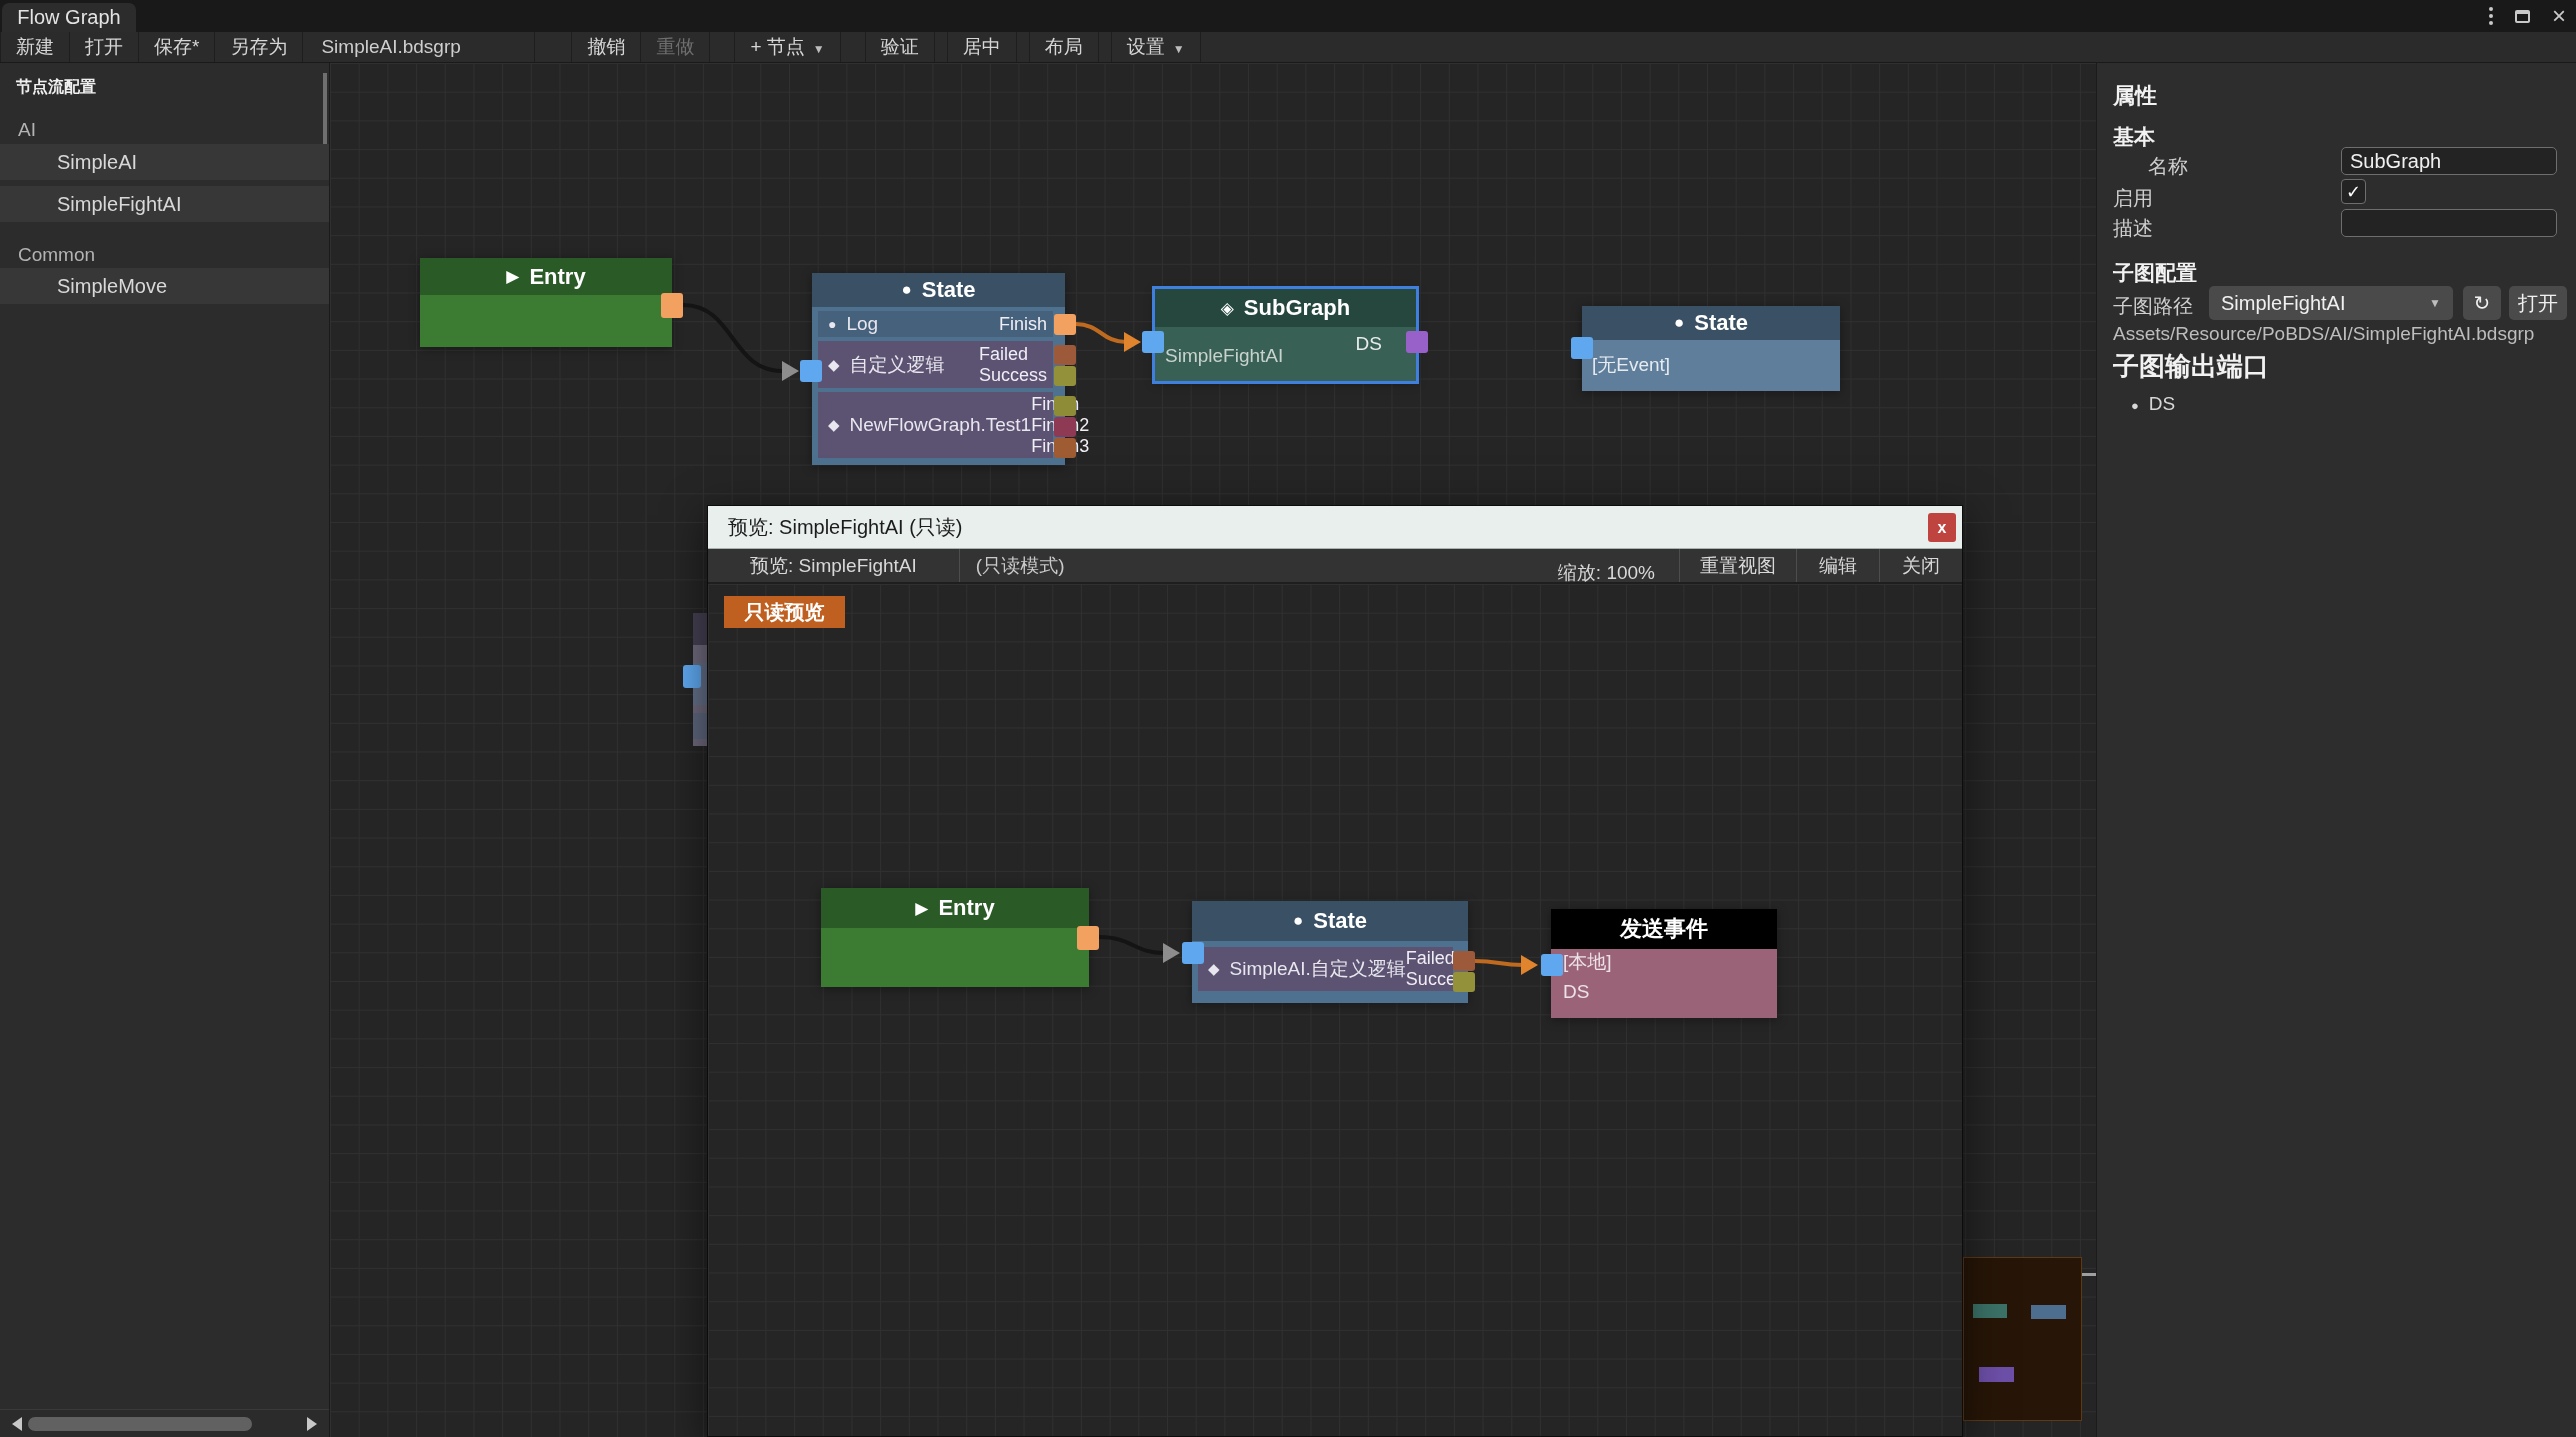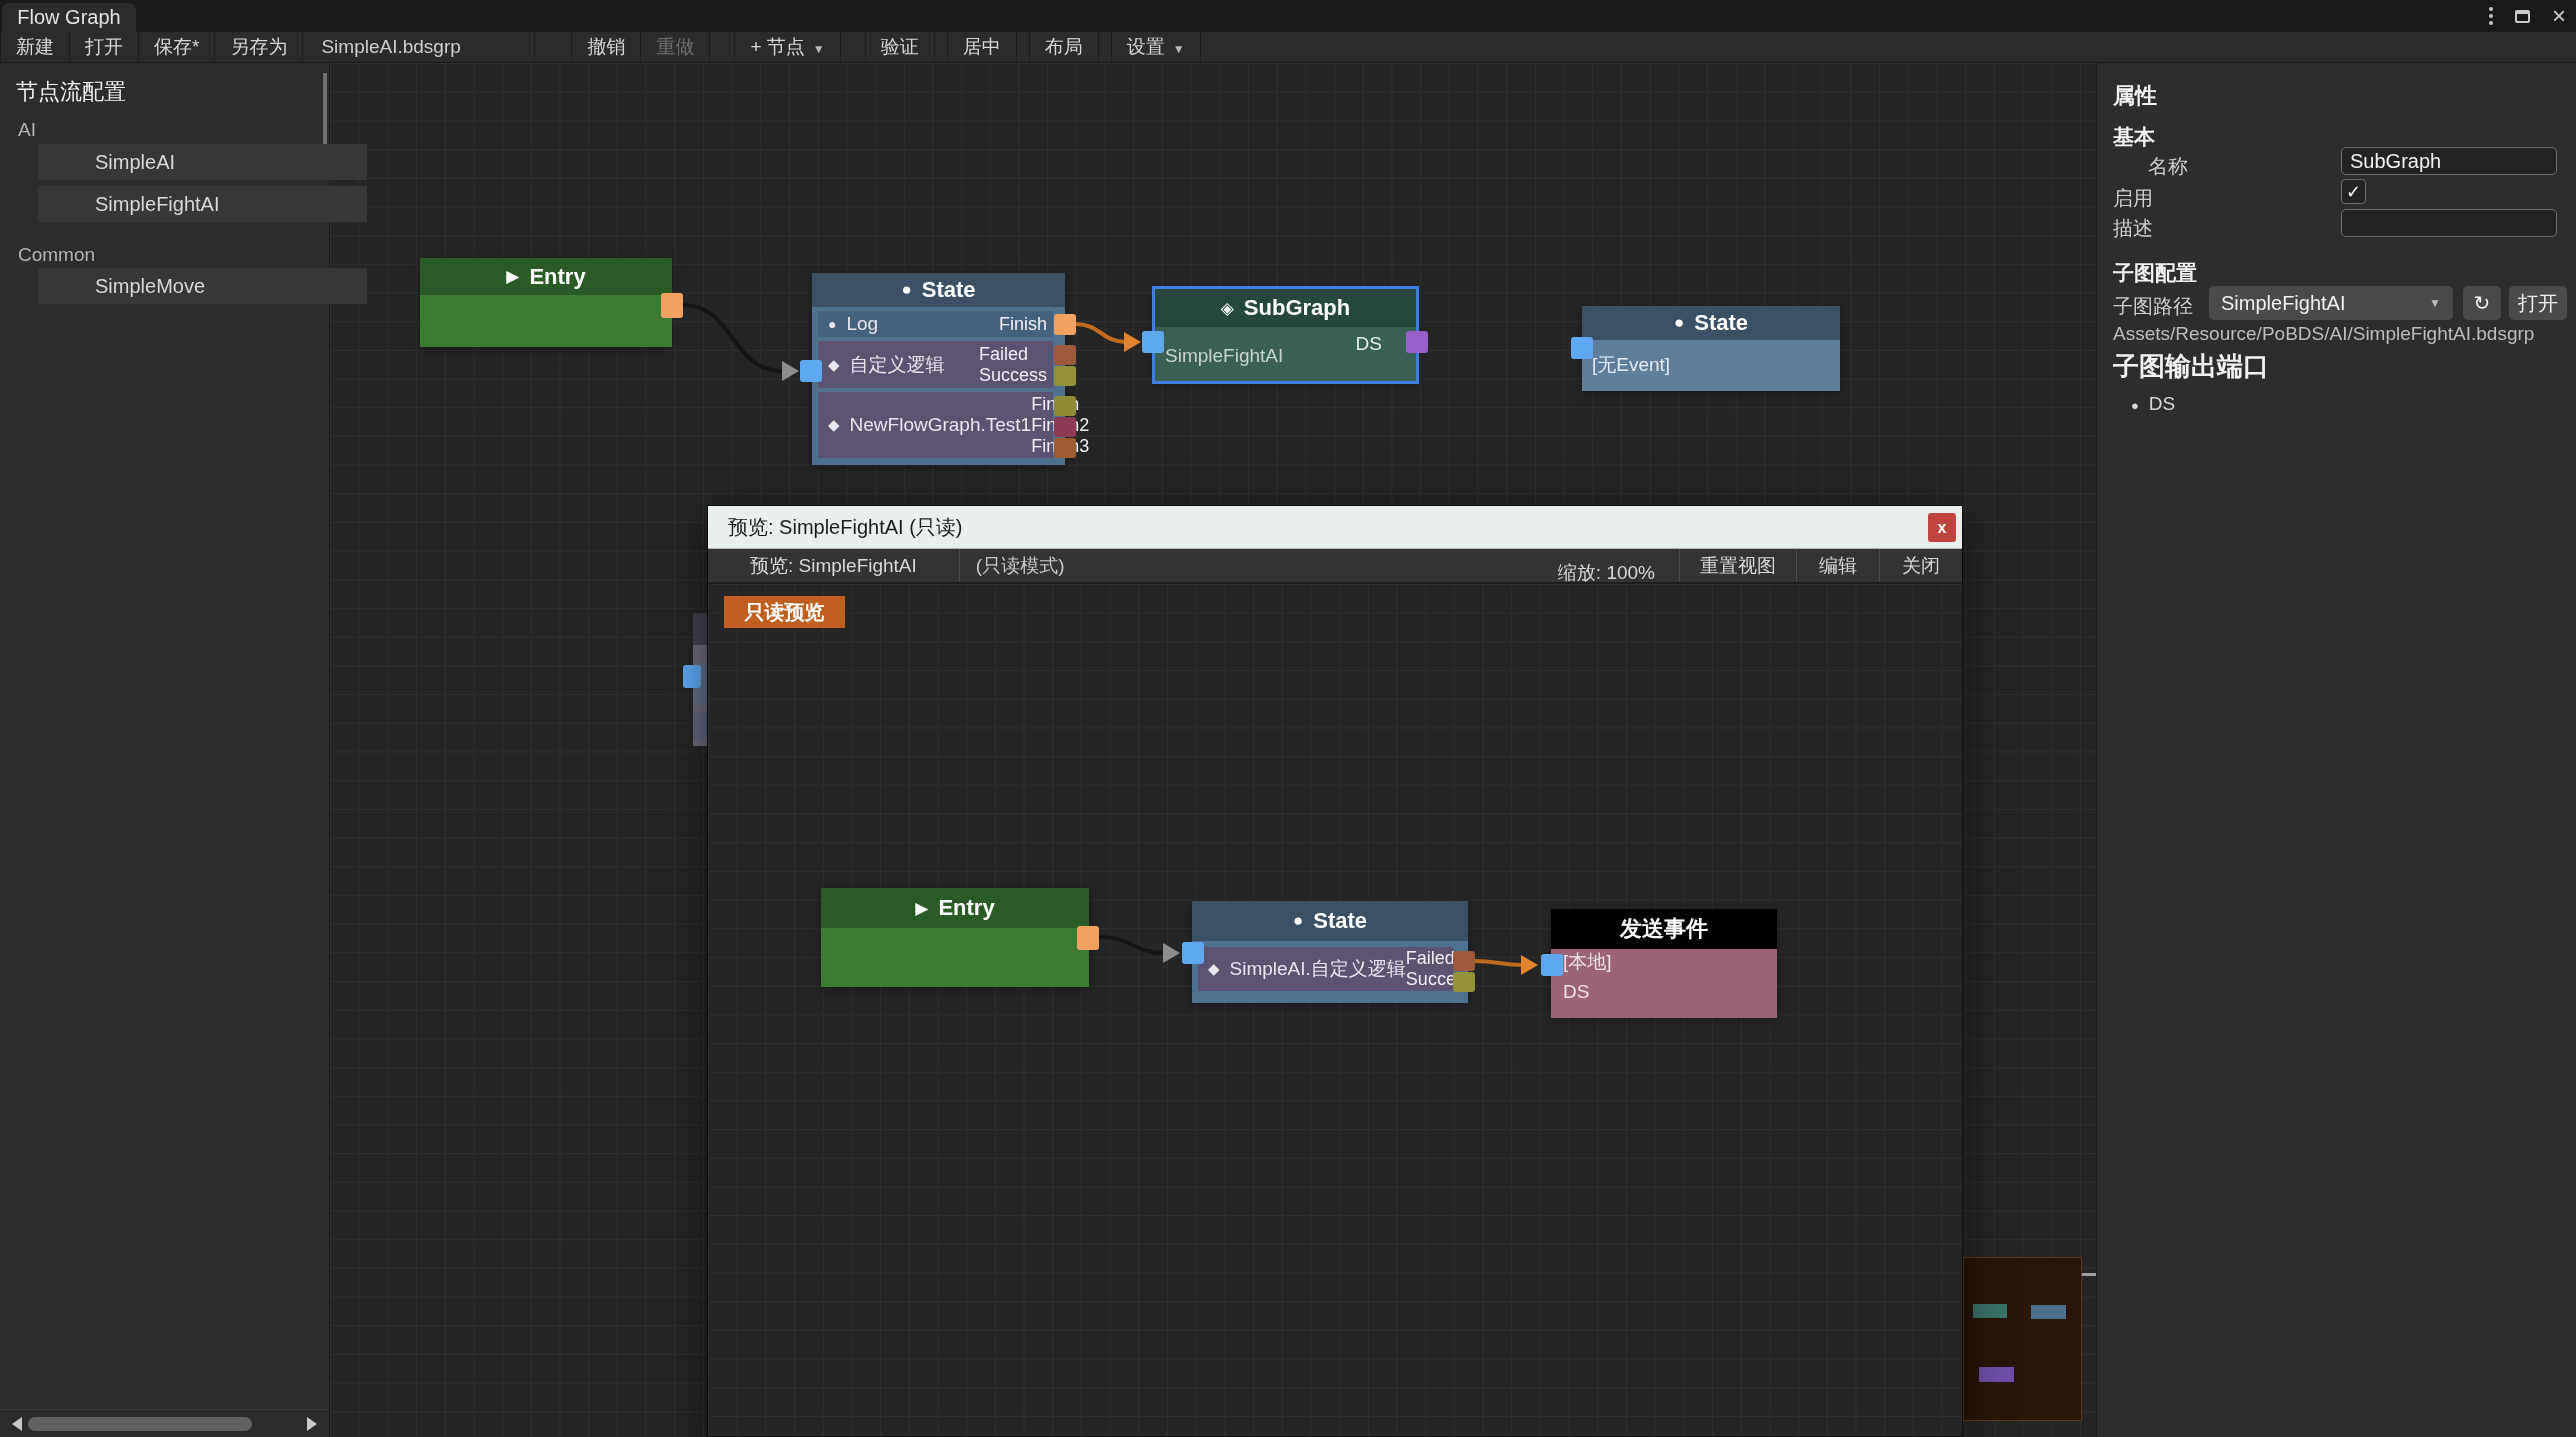--- a/index.html
+++ b/index.html
@@ -18,24 +18,24 @@
   .toolbar { position:absolute; left:0; top:32px; width:2576px; height:31px; background:#2b2b2b;
     border-bottom:1px solid #1a1a1a; display:flex; align-items:stretch; color:#d6d6d6; font-size:19px; }
   .tbtn { line-height:30px; padding:0 15px; border-right:1px solid #1e1e1e; white-space:nowrap; }
   .tbtn.first { border-left:1px solid #1e1e1e; }
   .tbtn.disabled { color:#6e6e6e; }
   .tfile { line-height:30px; padding:0 18px; width:232px; border-right:1px solid #1e1e1e; color:#cfcfcf; }
   .caret { font-size:12px; margin-left:8px; color:#bdbdbd; }
   
   .sidebar { position:absolute; left:0; top:63px; width:330px; height:1374px; background:#2c2c2c;
     border-right:1px solid #1b1b1b; color:#d5d5d5; }
-  .sb-title { position:absolute; left:16px; top:14px; font-size:22px; font-weight:normal; color:#f0f0f0; }
+  .sb-title { position:absolute; left:16px; top:14px; font-size:16px; font-weight:bold; color:#f0f0f0; }
   .sb-group { position:absolute; left:18px; font-size:19px; color:#b3b3b3; }
   .sb-item { position:absolute; left:0; width:329px; height:36px; background:#373737;
-    font-size:20px; line-height:36px; padding-left:57px; color:#d8d8d8;margin-left:38px; }
+    font-size:20px; line-height:36px; padding-left:57px; color:#d8d8d8; }
   .sb-vthumb { position:absolute; right:2px; top:10px; width:4px; height:90px; background:#6f6f6f; }
   .sb-hscroll { position:absolute; left:0; bottom:0; width:329px; height:28px; background:#2b2b2b; border-top:1px solid #3a3a3a; }
   .sb-thumb { position:absolute; left:28px; top:7px; width:224px; height:14px; background:#616161; border-radius:7px; }
   .tri-l { position:absolute; left:12px; top:7px; width:0; height:0;
     border-top:7px solid transparent; border-bottom:7px solid transparent; border-right:10px solid #c8c8c8; }
   .tri-r { position:absolute; right:12px; top:7px; width:0; height:0;
     border-top:7px solid transparent; border-bottom:7px solid transparent; border-left:10px solid #c8c8c8; }
   
   .gridbg { background-color:#252525;
     background-image:linear-gradient(#303030 1px,transparent 1px),linear-gradient(90deg,#303030 1px,transparent 1px);

